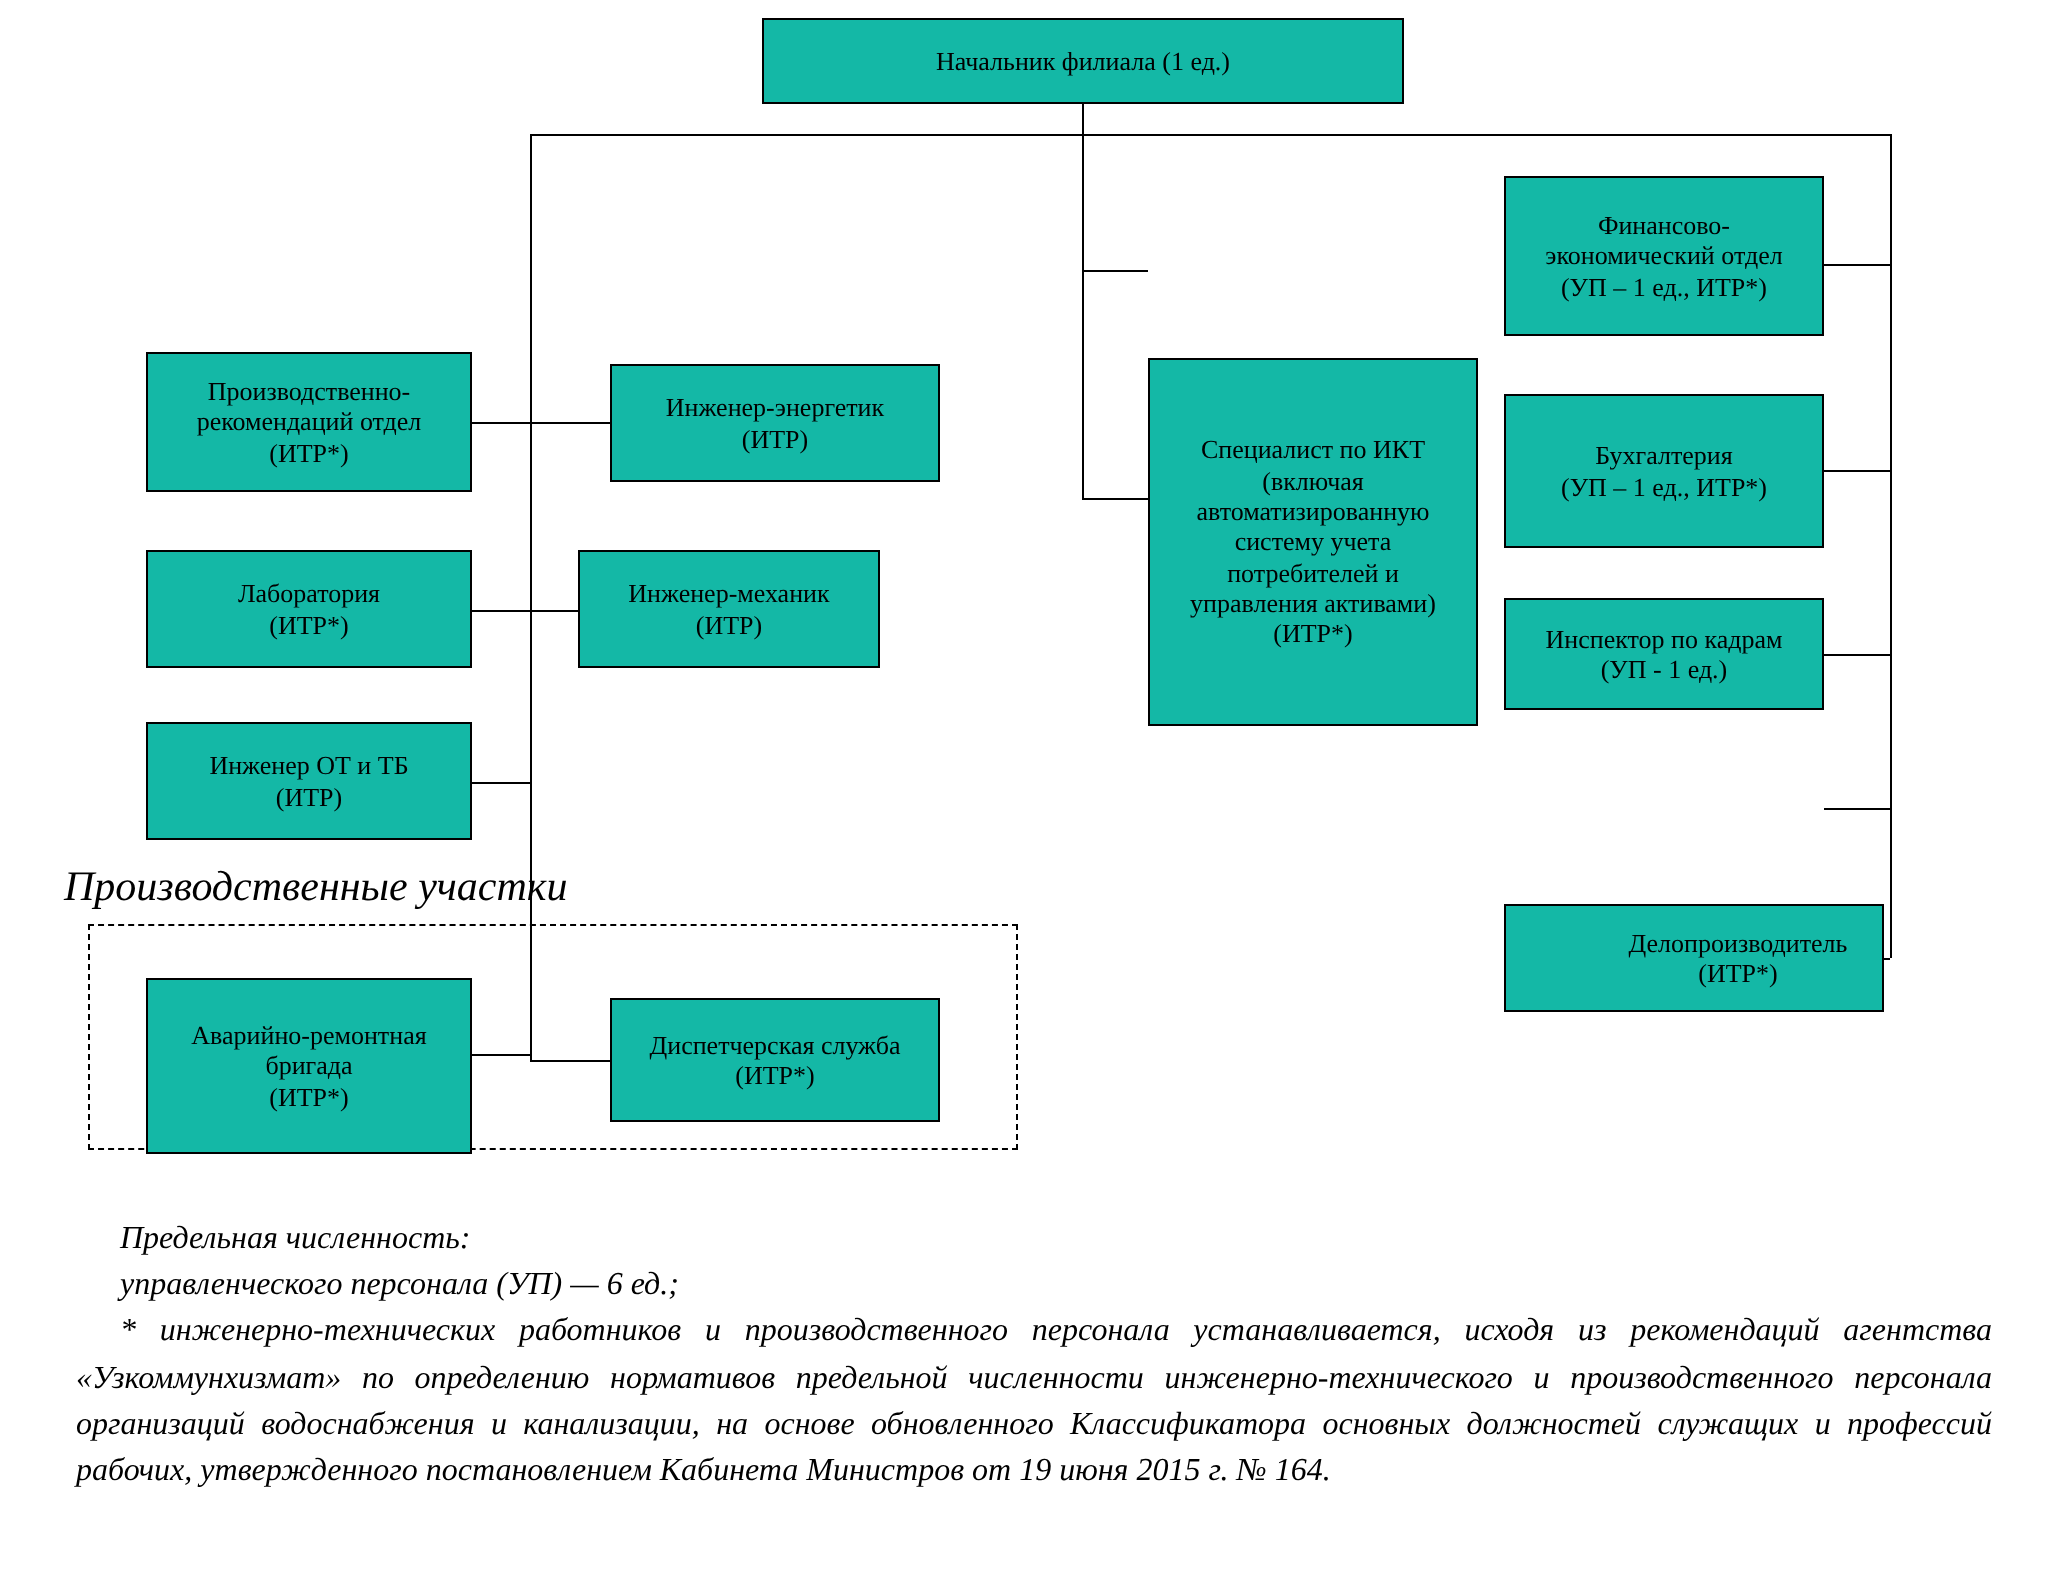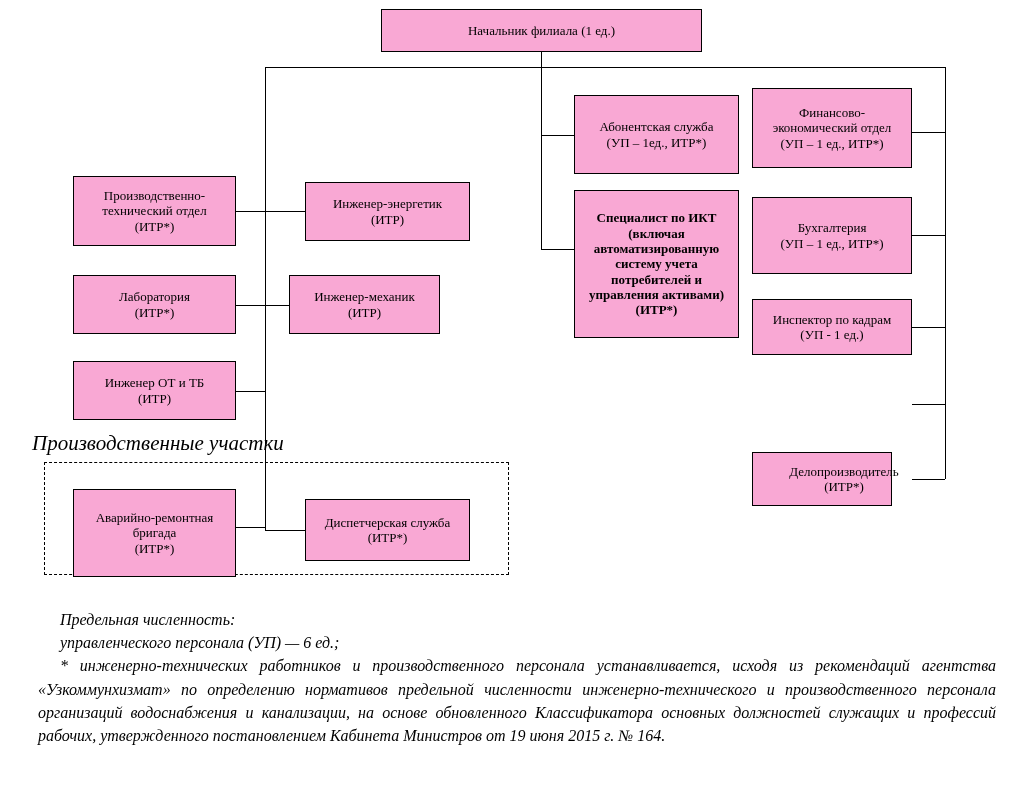--- a/index.html
+++ b/index.html
@@ -15,21 +15,21 @@
     position: relative;
     width: 1034px;
     height: 788px;
     overflow: hidden;
     background: #ffffff;
   }
   .box {
     position: absolute;
     box-sizing: border-box;
     border: 1px solid #000000;
-    background: #f9a8d4;
+    background: #14b8a6;
     display: flex;
     align-items: center;
     justify-content: center;
     text-align: center;
     font-size: 13px;
     line-height: 1.18;
     padding: 2px 4px;
     white-space: pre-line;
     z-index: 3;
   }
@@ -98,47 +98,45 @@
 
   <div class="line hline" style="left:265px; top:211px; width:40px;"></div>
   <div class="line hline" style="left:265px; top:305px; width:40px;"></div>
   <div class="line hline" style="left:265px; top:530px; width:40px;"></div>
 
   <div class="dashed-group" style="left:44px; top:462px; width:465px; height:113px;"></div>
   <span class="group-label" style="left:32px; top:431px;">Производственные участки</span>
 
   <div class="box" style="left:381px; top:9px; width:321px; height:43px;">Начальник филиала (1 ед.)</div>
 
-  <div class="box" style="left:574px; top:95px; width:165px; height:79px;">Абонентская служба
-(УП – 1ед., ИТР*)</div>
 
-  <div class="box" style="left:574px; top:190px; width:165px; height:148px;font-weight:bold;">Специалист по ИКТ
+  <div class="box" style="left:574px; top:179px; width:165px; height:184px;">Специалист по ИКТ
 (включая
 автоматизированную
 систему учета
 потребителей и
 управления активами)
 (ИТР*)</div>
 
   <div class="box" style="left:752px; top:88px; width:160px; height:80px;text-align:center;">Финансово-
 экономический отдел
 (УП – 1 ед., ИТР*)</div>
 
   <div class="box" style="left:752px; top:197px; width:160px; height:77px;">Бухгалтерия
 (УП – 1 ед., ИТР*)</div>
 
   <div class="box" style="left:752px; top:299px; width:160px; height:56px;">Инспектор по кадрам
 (УП - 1 ед.)</div>
 
 
-  <div class="box" style="left:752px; top:452px; width:140px; height:54px;padding-left:48px;">Делопроизводитель
+  <div class="box" style="left:752px; top:452px; width:190px; height:54px;padding-left:48px;">Делопроизводитель
 (ИТР*)</div>
 
   <div class="box" style="left:73px; top:176px; width:163px; height:70px;">Производственно-
-технический отдел
+рекомендаций отдел
 (ИТР*)</div>
 
   <div class="box" style="left:73px; top:275px; width:163px; height:59px;">Лаборатория
 (ИТР*)</div>
 
   <div class="box" style="left:73px; top:361px; width:163px; height:59px;">Инженер ОТ и ТБ
 (ИТР)</div>
 
   <div class="box" style="left:305px; top:182px; width:165px; height:59px;">Инженер-энергетик
 (ИТР)</div>

